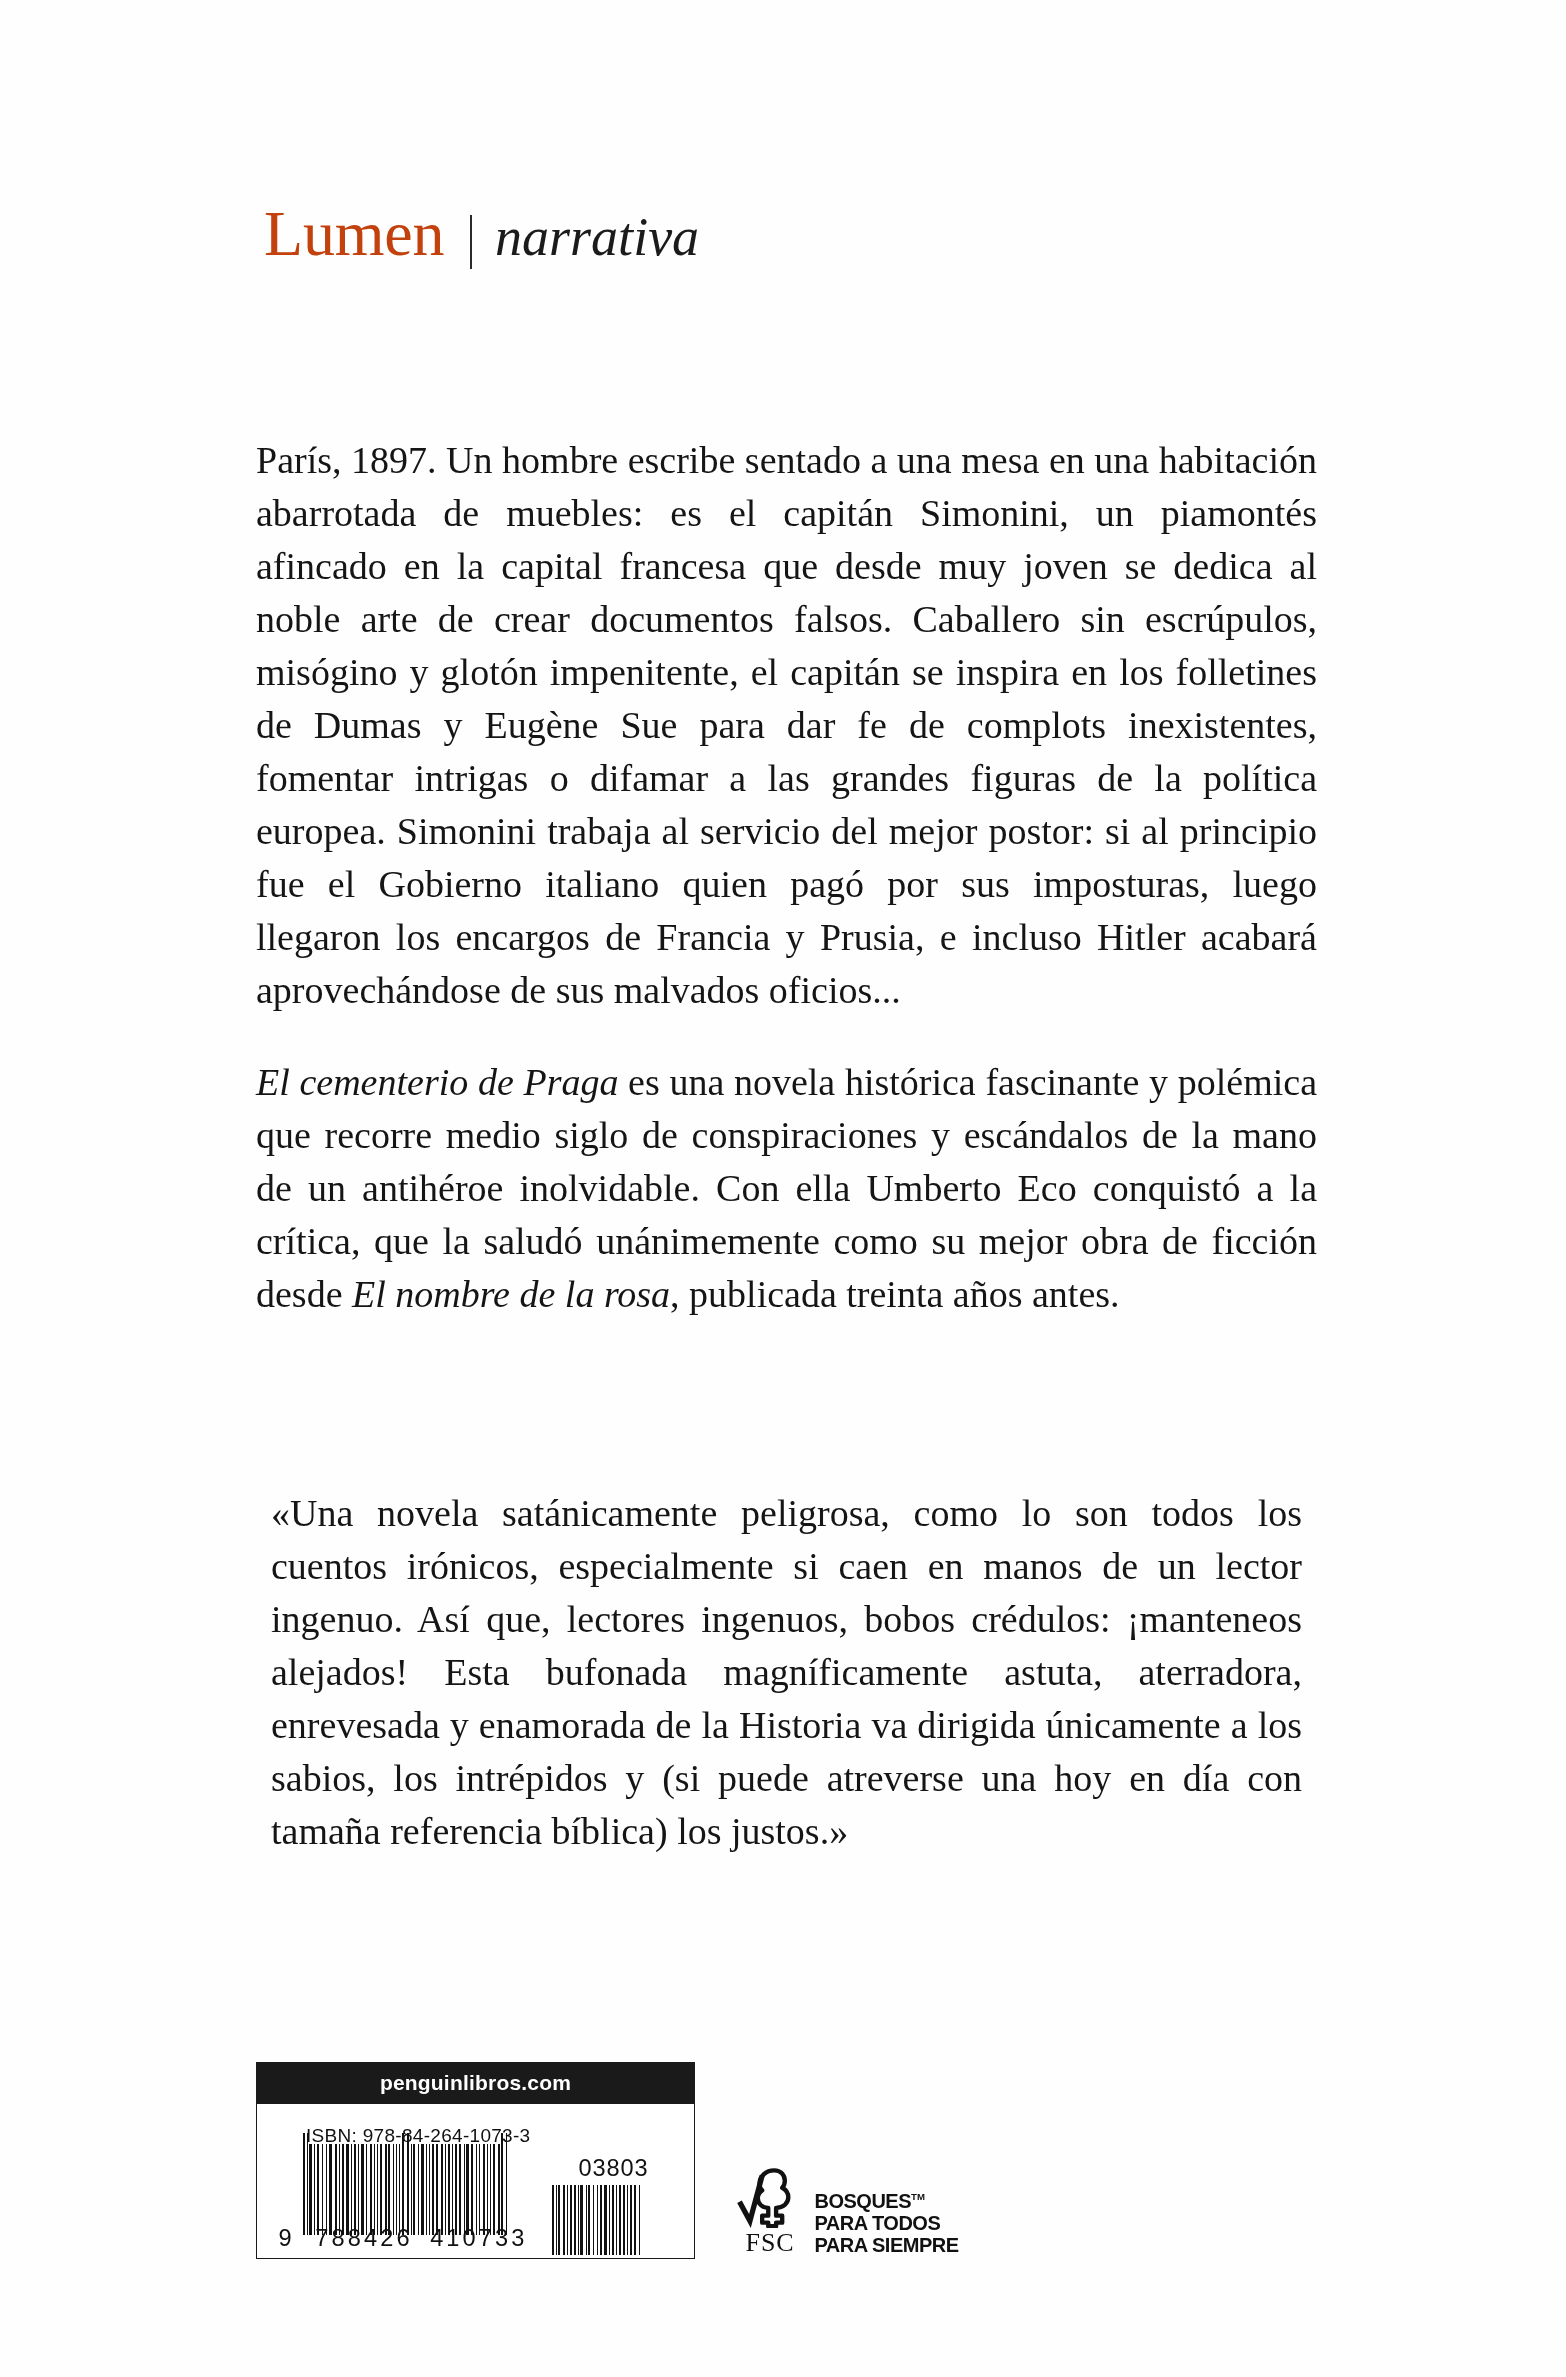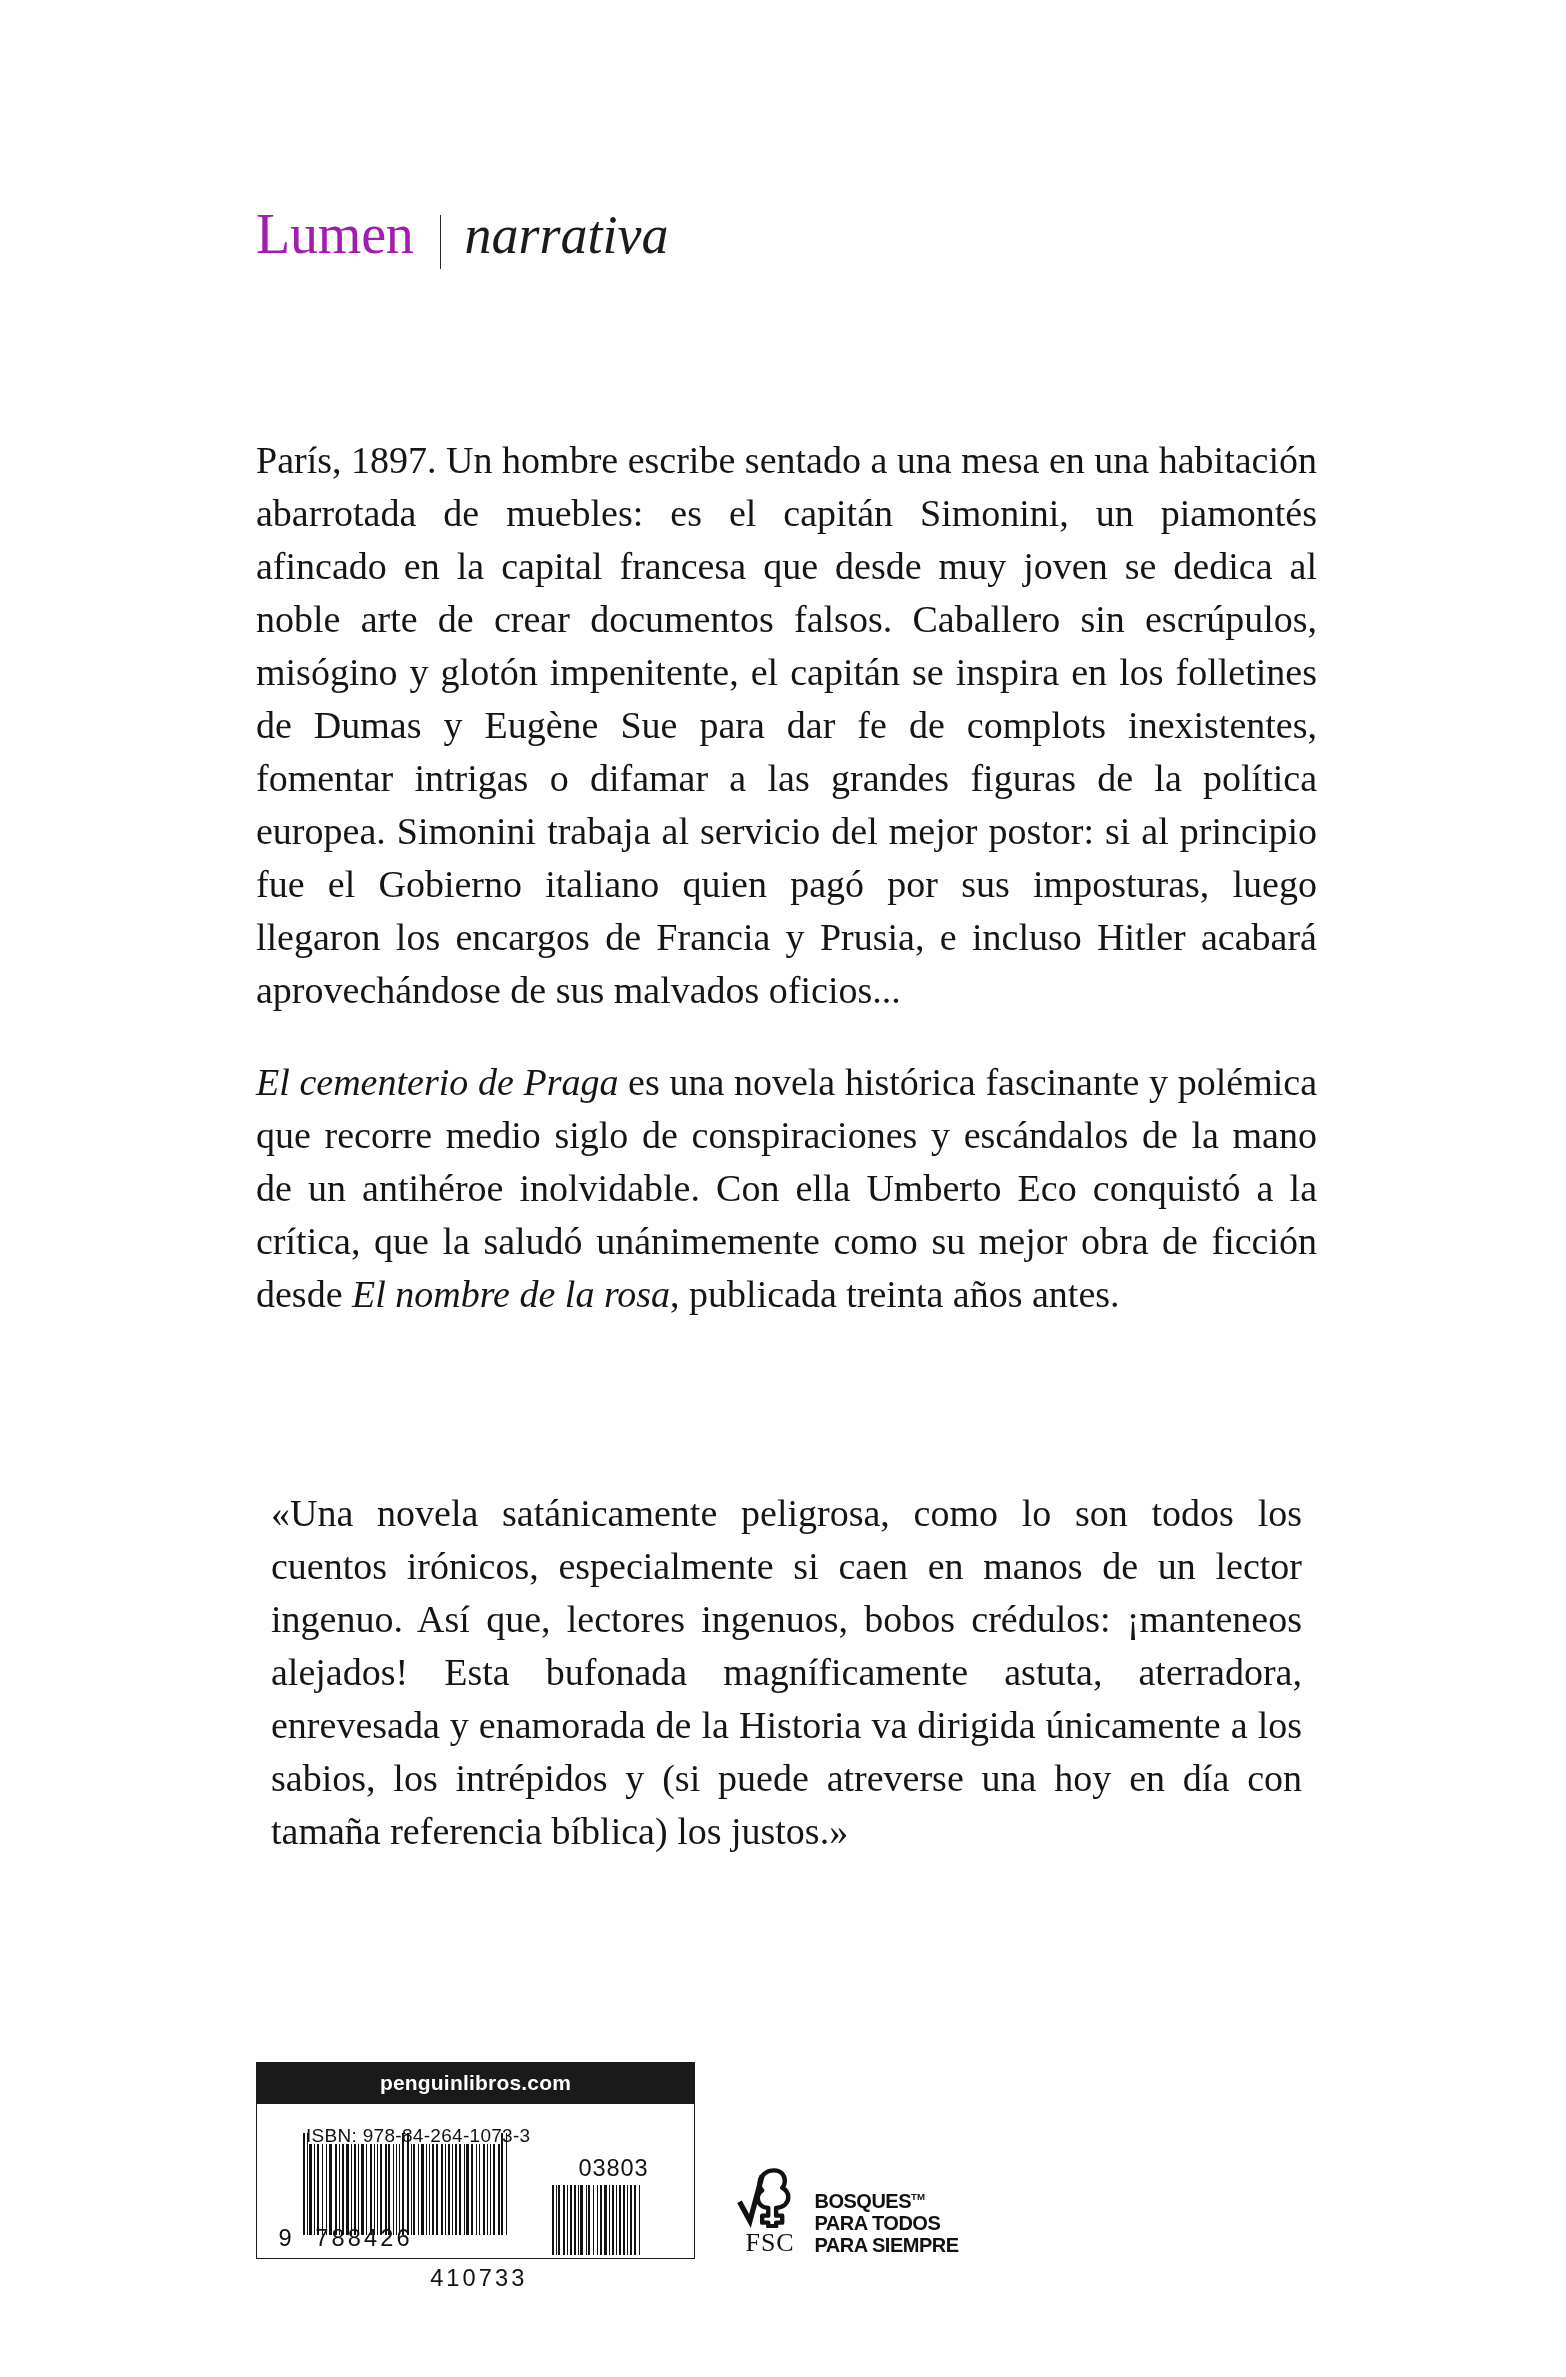--- a/index.html
+++ b/index.html
@@ -30,25 +30,26 @@
     top: 200px;
     width: 1059px;
   }
   .imprint-line {
     display: flex;
     align-items: baseline;
     height: 74px;
   }
   .imprint-name {
     font-family: "Liberation Serif", "DejaVu Serif", serif;
-    font-size: 56px;
+    font-size: 64px;
     line-height: 68px;
     letter-spacing: -0.2px;
-    color: #a21caf;
+    color: #c2410c;
     font-weight: 400;
+    margin-left: 8px;
   }
   .imprint-rule {
     display: inline-block;
     width: 1.8px;
     height: 54px;
     background: #2a2a2a;
     margin: 0 23px 0 26px;
     align-self: flex-end;
     position: relative;
     top: -5.3px;
@@ -180,21 +181,21 @@
     width: 256px;
     font-family: "Liberation Sans", "DejaVu Sans", sans-serif;
     font-size: 23.6px;
     letter-spacing: 0.9px;
     color: #111;
     display: flex;
   }
   .ean-digits .lead { width: 24.5px; }
   .ean-digits .grp  { letter-spacing: 3.1px; }
   .ean-digits .grp1 { margin-left: 12.3px; }
-  .ean-digits .grp2 { margin-left: 17.5px; margin-top: 40px; }
+  .ean-digits .grp2 { margin-left: 17.5px; }
 
   .addon-wrap {
     position: absolute;
     right: 19px;
     top: 51px;
     width: 123px;
     text-align: center;
   }
   .addon-number {
     font-family: "Liberation Sans", "DejaVu Sans", sans-serif;

